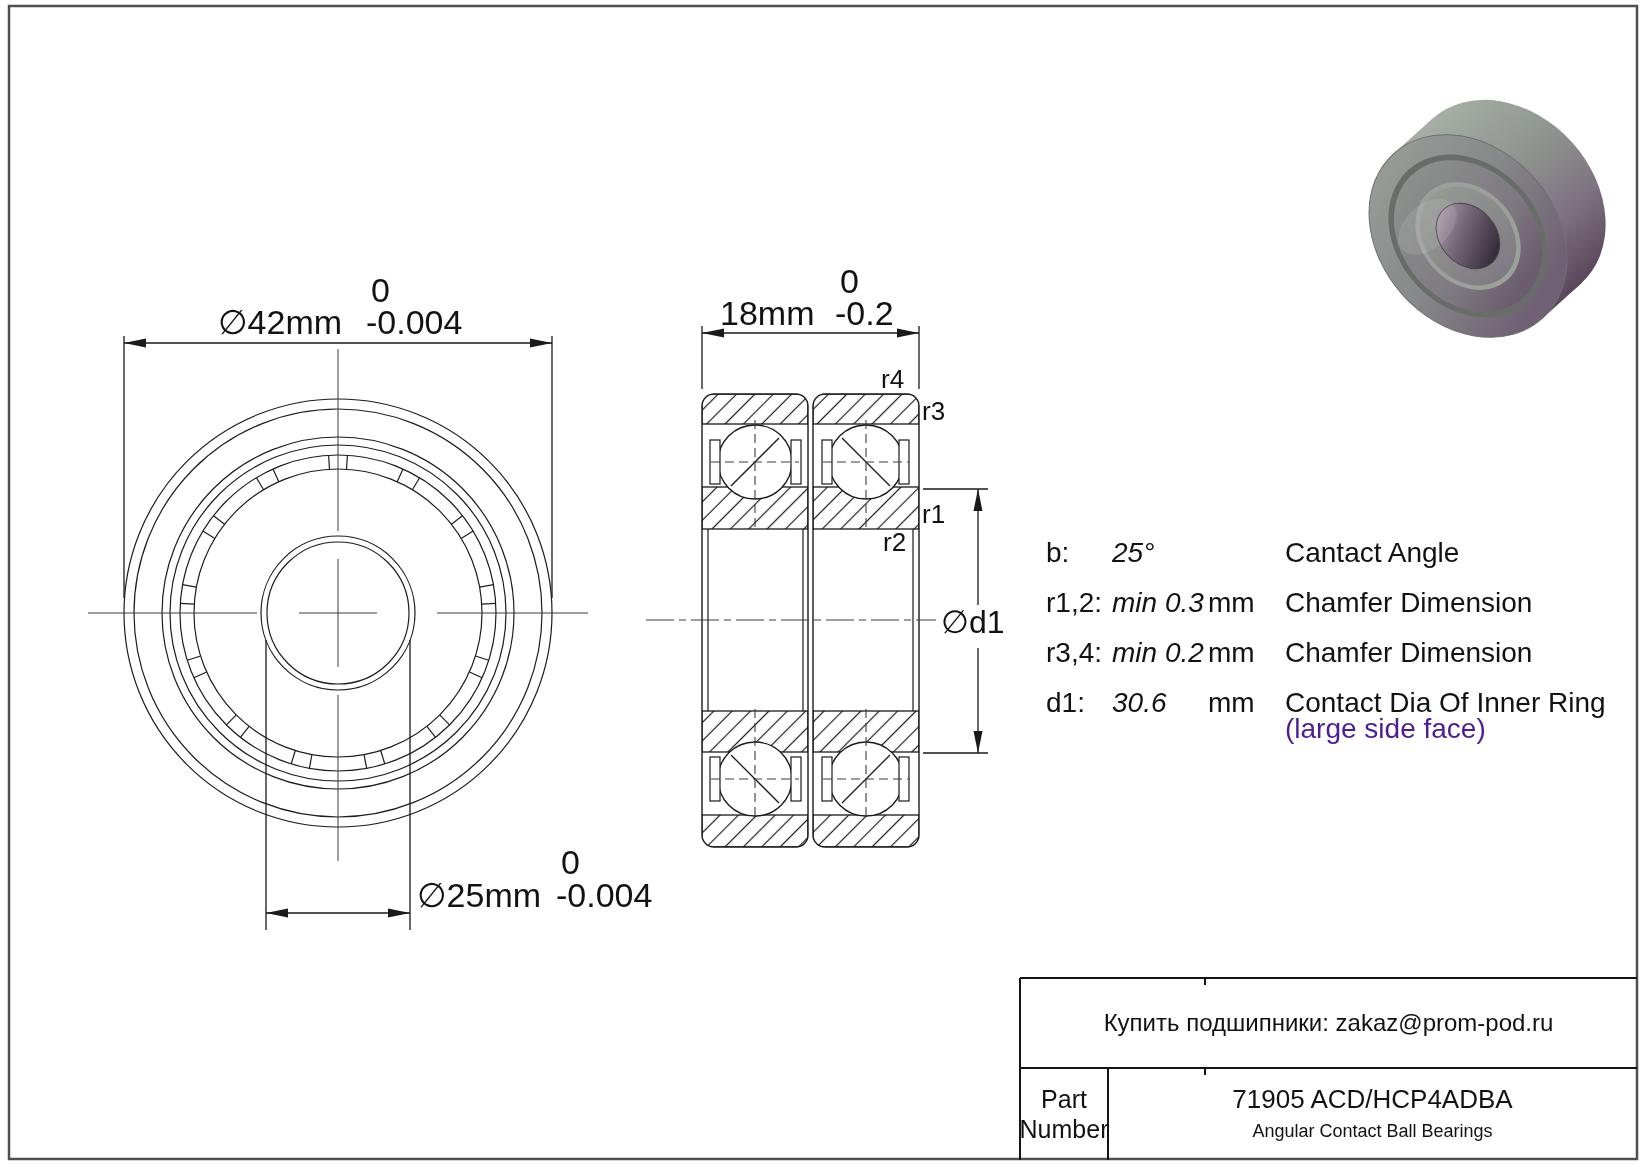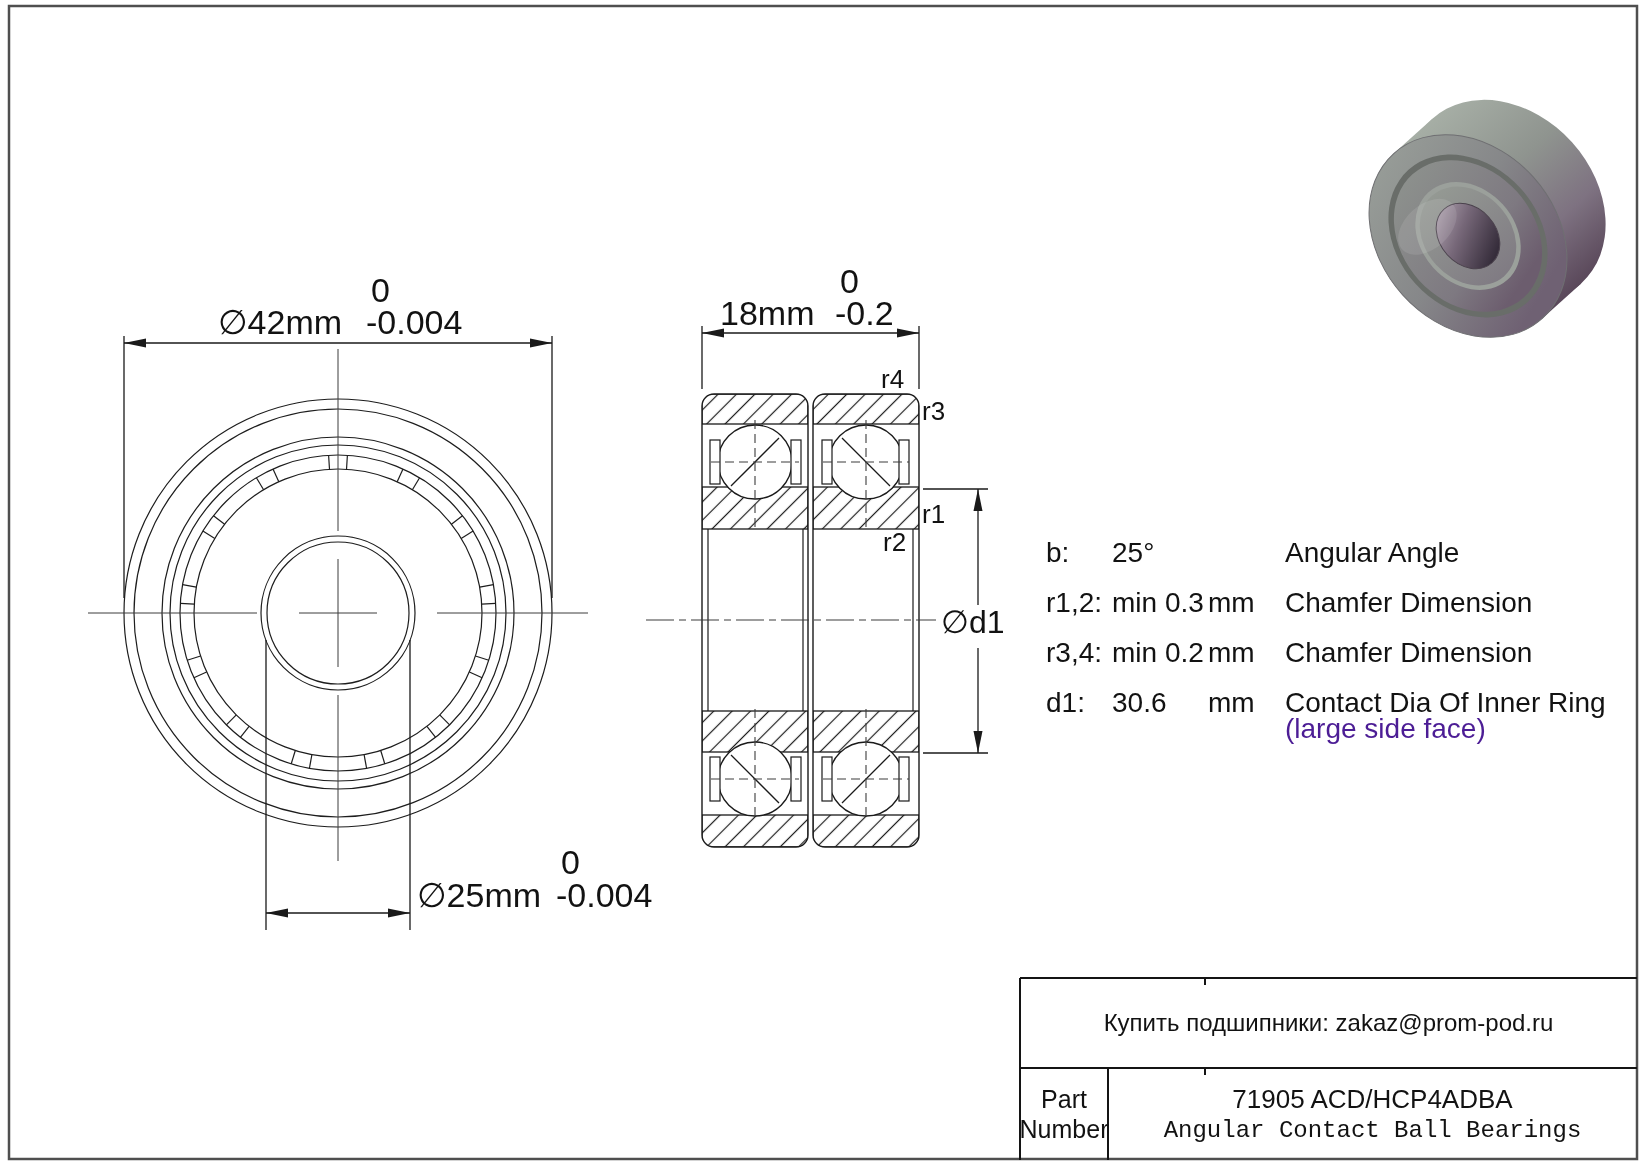--- a/index.html
+++ b/index.html
@@ -6,33 +6,33 @@
   .page{position:relative;width:1646px;height:1165px;background:#fff;overflow:hidden;
         font-family:"Liberation Sans",sans-serif;}
   .page svg{position:absolute;left:0;top:0;}
   svg text{font-family:"Liberation Sans",sans-serif;fill:#121212;}
   .dim-text{font-size:34px;}
   .r-label{font-size:26px;}
   .d1-label{font-size:32px;}
   
   .spec-row{position:absolute;left:1046px;width:595px;height:32px;font-size:28px;color:#121212;white-space:nowrap;}
   .spec-row .sl{display:inline-block;width:66px;}
-  .spec-row .sv{display:inline-block;width:96px;}
+  .spec-row .sv{display:inline-block;width:96px;font-style:italic;}
   .spec-row .su{display:inline-block;width:77px;}
   .spec-desc2{position:absolute;left:1285px;top:713px;font-size:28px;color:#4c1d95;white-space:nowrap;}
   
   .tb-contact{position:absolute;left:1020px;top:978px;width:617px;height:90px;
               display:flex;align-items:center;justify-content:center;font-size:24px;color:#121212;text-align:center;}
   .tb-partlabel{position:absolute;left:1020px;top:1068px;width:88px;height:92px;
                 display:flex;flex-direction:column;align-items:center;justify-content:center;
                 font-size:25px;line-height:30px;color:#121212;}
   .tb-partinfo{position:absolute;left:1108px;top:1068px;width:529px;height:92px;
                display:flex;flex-direction:column;align-items:center;justify-content:center;color:#121212;}
   .tb-partnumber{font-size:26px;line-height:30px;}
-  .tb-category{font-size:24px;line-height:26px;margin-top:4px;font-family:Liberation Mono, monospace;}
+  .tb-category{font-size:18px;line-height:26px;margin-top:4px;}
 </style>
 </head>
 <body>
 
 <div class="page">
 
 <svg width="1646" height="1165" viewBox="0 0 1646 1165">
   <defs>
     <pattern id="hatch" width="13" height="13" patternUnits="userSpaceOnUse" patternTransform="rotate(-45)">
       <line x1="0" y1="6.5" x2="13" y2="6.5" stroke="#1c1c1c" stroke-width="1.2"></line>
@@ -249,21 +249,21 @@
     <line x1="1020" y1="978" x2="1637" y2="978"></line>
     <line x1="1020" y1="978" x2="1020" y2="1160"></line>
     <line x1="1020" y1="1068" x2="1637" y2="1068"></line>
     <line x1="1108" y1="1068" x2="1108" y2="1160"></line>
     <line x1="1205" y1="978" x2="1205" y2="985"></line>
     <line x1="1205" y1="1068" x2="1205" y2="1075"></line>
   </g>
 </svg>
 
 <div class="spec-row" style="top:537px">
-  <span class="sl">b:</span><span class="sv">25°</span><span class="su"></span><span class="sd">Angular Angle</span>
+  <span class="sl">b:</span><span class="sv">25°</span><span class="su"></span><span class="sd">Cantact Angle</span>
 </div>
 <div class="spec-row" style="top:587px">
   <span class="sl">r1,2:</span><span class="sv">min 0.3</span><span class="su">mm</span><span class="sd">Chamfer Dimension</span>
 </div>
 <div class="spec-row" style="top:637px">
   <span class="sl">r3,4:</span><span class="sv">min 0.2</span><span class="su">mm</span><span class="sd">Chamfer Dimension</span>
 </div>
 <div class="spec-row" style="top:687px">
   <span class="sl">d1:</span><span class="sv">30.6</span><span class="su">mm</span><span class="sd">Contact Dia Of Inner Ring</span>
 </div>

